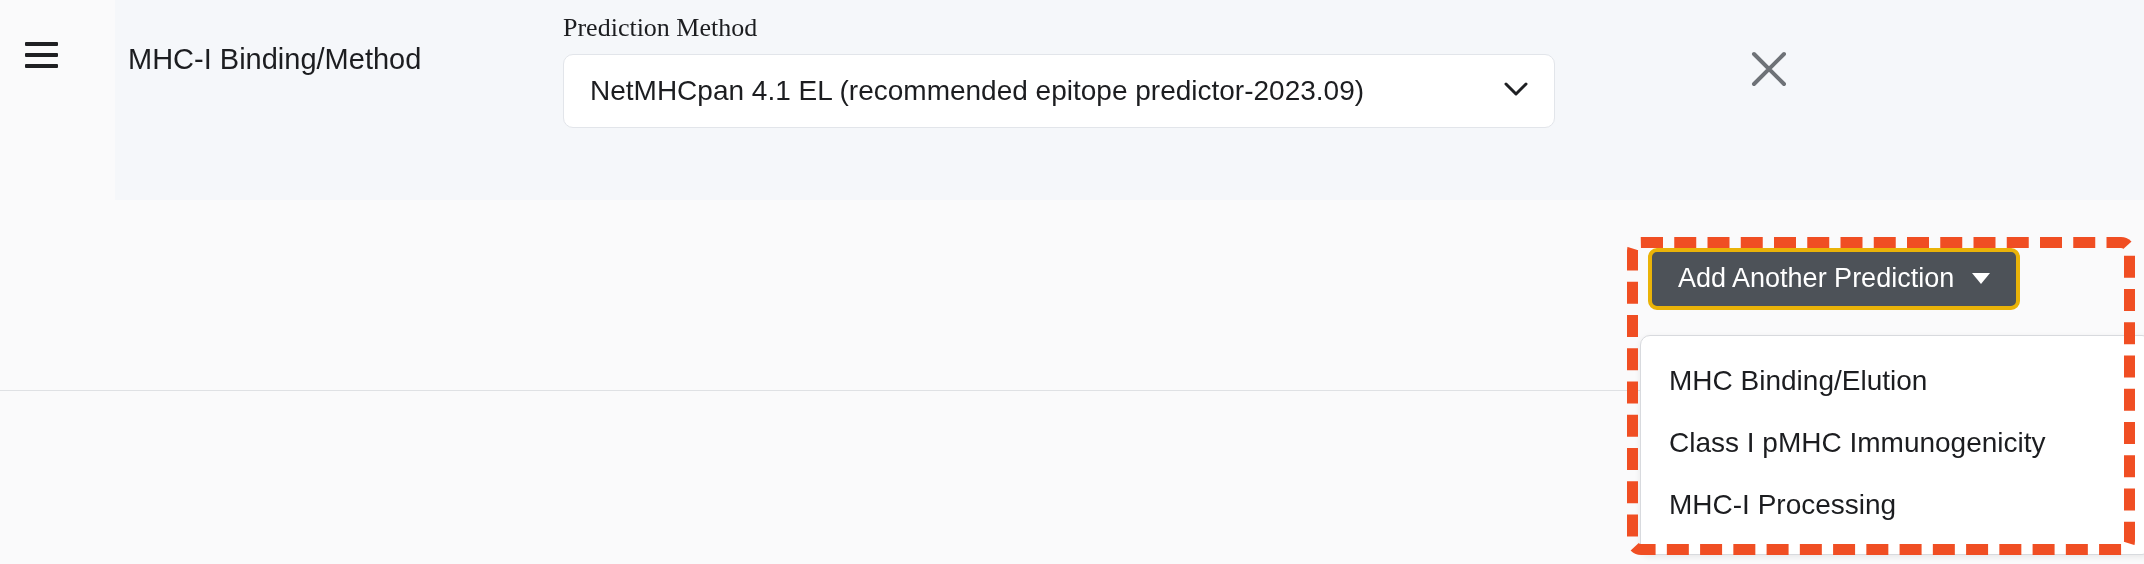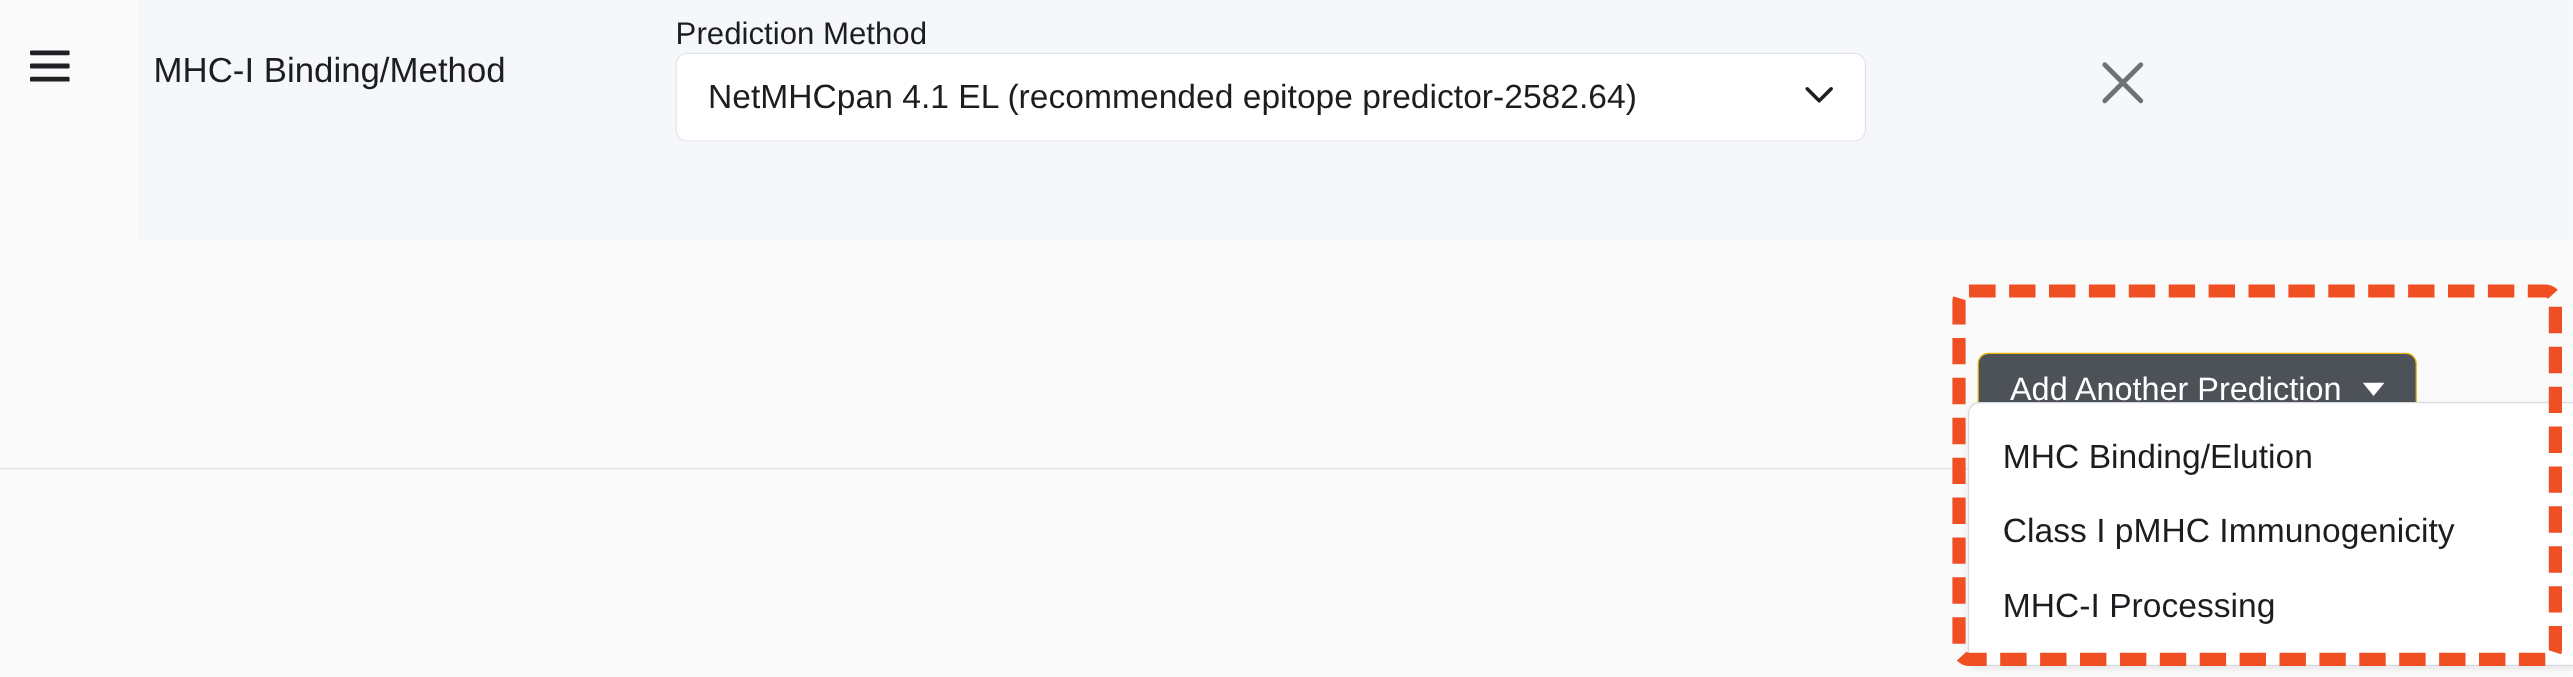--- a/index.html
+++ b/index.html
@@ -71,21 +71,22 @@
     position: absolute;
     left: 563px;
     top: 12px;
     width: 992px;
   }
   .field-label {
     font-size: 26px;
     color: #1c1d20;
     line-height: 32px;
     display: block;
-    margin-bottom: 0;
+    margin-bottom: 10px;
+    font-family: Liberation Serif, serif;
   }
   .select-control {
     position: relative;
     width: 992px;
     height: 74px;
     background: #ffffff;
     border: 1px solid #e2e5ea;
     border-radius: 10px;
     box-sizing: border-box;
   }
@@ -140,28 +141,27 @@
     top: 248px;
   }
   .add-prediction-btn {
     position: relative;
     display: flex;
     align-items: center;
     gap: 18px;
     height: 62px;
     padding: 0 26px 1px 26px;
     background: #4d5258;
-    border: 1px solid #eab308;
+    border: 4px solid #eab308;
     border-radius: 9px;
     color: #ffffff;
     font-family: "Liberation Sans", sans-serif;
     font-size: 27px;
     cursor: pointer;
     white-space: nowrap;
-    margin-top: 46px;
   }
   .caret-down {
     width: 0;
     height: 0;
     border-left: 9px solid transparent;
     border-right: 9px solid transparent;
     border-top: 11px solid #ffffff;
     display: inline-block;
   }
 
@@ -217,21 +217,21 @@
     <span class="bar b1"></span>
     <span class="bar b2"></span>
     <span class="bar b3"></span>
   </button>
 
   <div class="panel-title">MHC-I Binding/Method</div>
 
   <div class="field-group">
     <label class="field-label">Prediction Method</label>
     <div class="select-control">
-      <div class="select-value">NetMHCpan 4.1 EL (recommended epitope predictor-2582.64)</div>
+      <div class="select-value">NetMHCpan 4.1 EL (recommended epitope predictor-2023.09)</div>
       <span class="select-chevron">
         <svg width="24" height="16" viewBox="0 0 24 16">
           <path d="M2 3 L12 13 L22 3" fill="none" stroke="#1f2023" stroke-width="3" stroke-linecap="round" stroke-linejoin="round"></path>
         </svg>
       </span>
     </div>
   </div>
 
   <button class="close-btn">
     <svg width="40" height="40" viewBox="0 0 40 40">

